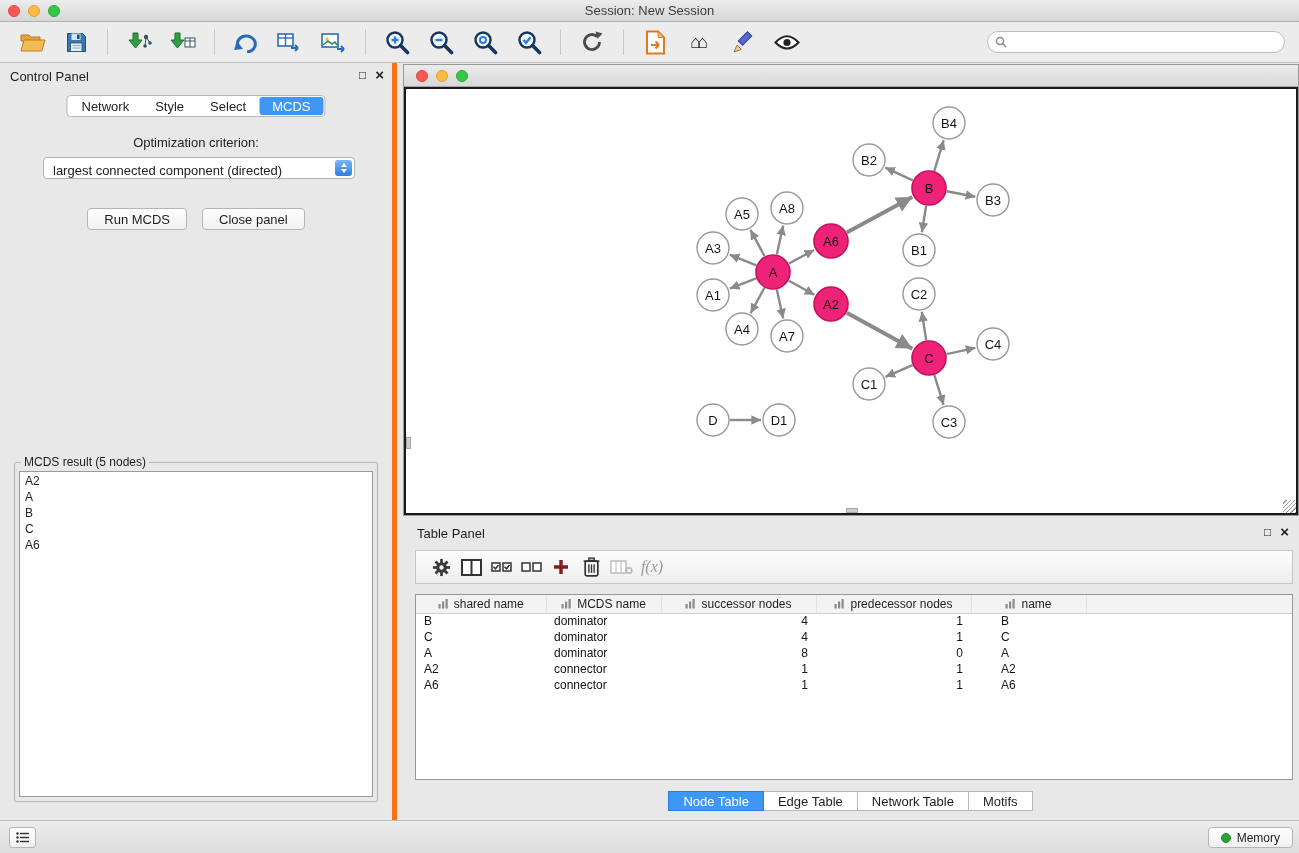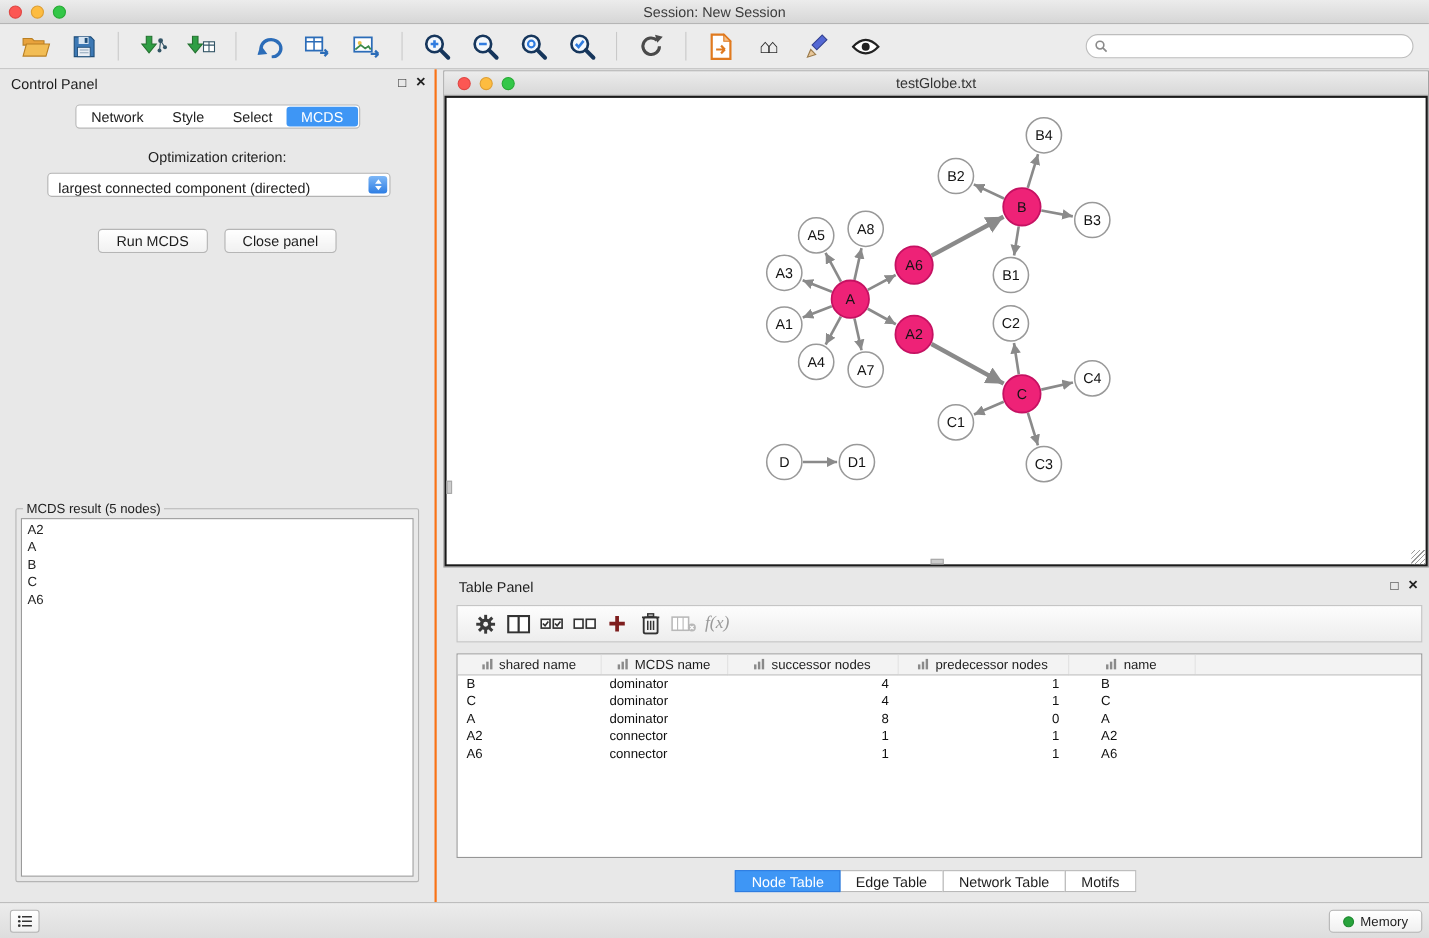--- a/index.html
+++ b/index.html
@@ -27,21 +27,21 @@
   .tsep { width:1px; height:26px; background:#c9c9c9; margin:0 7px; }
   .home-glyph { font-size:18px; font-weight:bold; color:#2a2a2a; letter-spacing:-4px; padding-right:4px; }
   .search-wrap { margin-left:auto; position:relative; width:298px; height:22px; margin-right:2px; }
   .search-input { width:100%; height:22px; border:1px solid #bdbdbd; border-radius:11px;
     background:#fff; padding:0 8px 0 24px; font-size:12px; outline:none;
     font-family:"Liberation Sans",sans-serif; }
   .search-mag { position:absolute; left:8px; top:5px; }
 
   
   .control-panel { position:absolute; top:63px; left:0; width:397px; bottom:33px;
-    background:#e8e8e8; border-right:2px solid #f97316; }
+    background:#e8e8e8; border-right:5px solid #f97316; }
   .panel-head { position:absolute; top:6px; left:10px; font-size:13px; color:#1d1d1d; }
   .panel-ctrls { position:absolute; top:5px; right:8px; display:flex; gap:9px; align-items:center; }
   .win-btn { font-size:12px; color:#222; line-height:14px; cursor:default; }
   .win-btn.close { font-weight:bold; font-size:15px; }
 
   .cp-tabs { position:absolute; top:32px; left:50%; transform:translateX(-50%);
     display:flex; background:#fff; border:1px solid #b8b8b8; border-radius:4px; height:22px; padding:1px; }
   .cp-tab { padding:0 13px; font-size:13px; display:flex; align-items:center; color:#222; border-radius:3px; }
   .cp-tab.active { background:#3e96f5; color:#fff; }
 
@@ -300,21 +300,20 @@
     </fieldset>
   </div>
 
   <div class="network-window">
     <div class="nw-titlebar">
       <div class="traffic" style="top:5px;left:12px;">
         <span class="light red"></span>
         <span class="light yellow"></span>
         <span class="light green"></span>
       </div>
-      <div class="nw-title">testGlobe.txt</div>
     </div>
     <div class="nw-canvas">
       <svg width="890" height="424" viewBox="0 0 890 424">
         <defs>
           <marker id="arrowhead" viewBox="0 0 10 10" refX="10" refY="5" markerWidth="4" markerHeight="4" orient="auto">
             <path d="M0,0 L10,5 L0,10 z" fill="#8a8a8a"></path>
           </marker>
         </defs>
       <line x1="358.5" y1="167.1" x2="344.5" y2="140.9" stroke="#8A8A8A" stroke-width="2.4" marker-end="url(#arrowhead)"></line>
           <line x1="370.8" y1="165.4" x2="377.2" y2="136.6" stroke="#8A8A8A" stroke-width="2.4" marker-end="url(#arrowhead)"></line>

